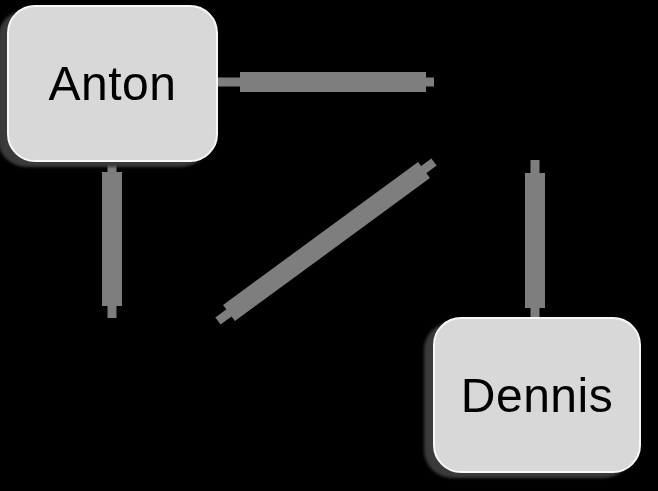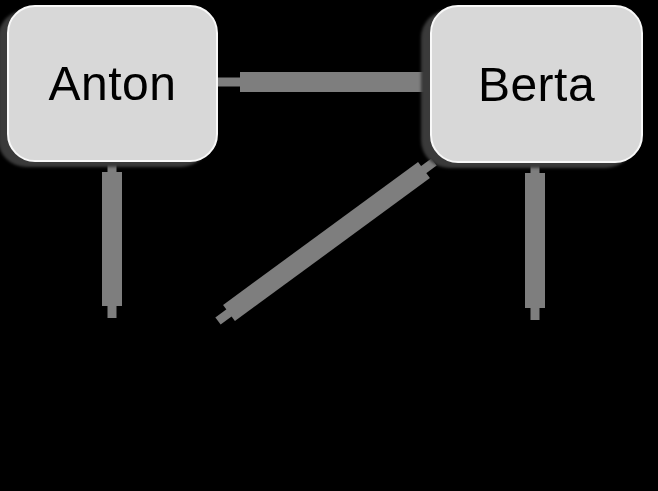--- a/index.html
+++ b/index.html
@@ -79,19 +79,19 @@
     <g>
       <line class="edge-thin" x1="434" y1="162" x2="218" y2="321"></line>
       <line class="edge-thick" x1="424" y1="170" x2="229" y2="313"></line>
     </g>
   </svg>
 
   <div class="node node-anton">
     <span class="node-label">Anton</span>
   </div>
 
-  <div class="node node-berta">
-    <span class="node-label">Berta</span>
-  </div>
 
 
+  <div class="node node-dennis">
+    <span class="node-label">Dennis</span>
+  </div>
 
 </div>
 
 </body></html>

